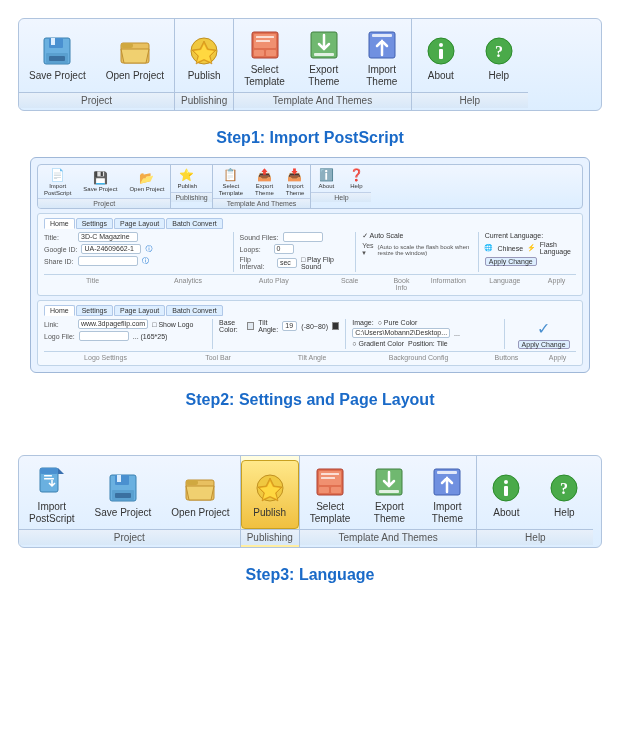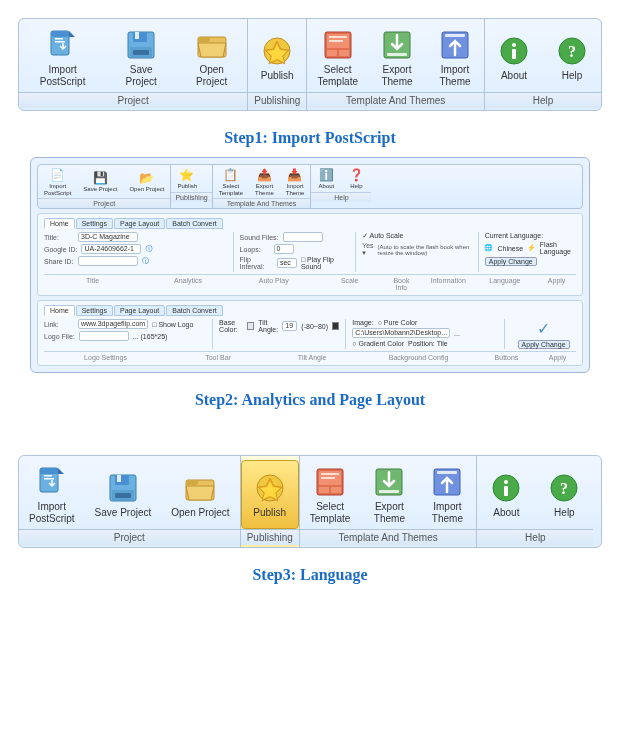--- a/index.html
+++ b/index.html
@@ -68,21 +68,20 @@
       height: 32px;
     }
 
     
     .step-heading {
       text-align: center;
       color: #1a6ac8;
       font-size: 16px;
       font-weight: bold;
       margin: 18px 0 8px 0;
-      font-family: Liberation Serif, serif;
     }
 
     
     .screenshot-area {
       margin: 10px 30px;
       background: #e8f2ff;
       border: 1px solid #a0b8d8;
       border-radius: 6px;
       padding: 6px;
       min-height: 130px;
@@ -195,32 +194,20 @@
   </style>
 </head>
 <body>
 
 <div class="toolbar">
 
   <div class="toolbar-group">
     <div class="toolbar-buttons">
       <button class="toolbar-btn">
         <svg class="icon-svg" viewBox="0 0 32 32">
-          <rect x="4" y="2" width="18" height="24" rx="2" fill="#6ab0e0" stroke="#3a80b0" stroke-width="1"></rect>
-          <rect x="4" y="2" width="18" height="6" rx="2" fill="#4a90d0"></rect>
-          <polygon points="22,2 28,8 22,8" fill="#3a70b0"></polygon>
-          <path d="M16 20 L16 14 M13 17 L16 20 L19 17" stroke="#fff" stroke-width="1.5" fill="none"></path>
-          <rect x="8" y="9" width="8" height="1.5" rx="0.5" fill="#fff"></rect>
-          <rect x="8" y="12" width="10" height="1.5" rx="0.5" fill="#fff"></rect>
-        </svg>
-        <span class="btn-label">Import
-PostScript</span>
-      </button>
-      <button class="toolbar-btn">
-        <svg class="icon-svg" viewBox="0 0 32 32">
           <rect x="3" y="3" width="26" height="26" rx="2" fill="#6ab0e0" stroke="#3a80b0" stroke-width="1"></rect>
           <rect x="8" y="3" width="14" height="10" rx="1" fill="#4a90d0"></rect>
           <rect x="10" y="3" width="4" height="7" fill="#ddeeff"></rect>
           <rect x="5" y="18" width="22" height="10" rx="1" fill="#5aa0d0"></rect>
           <rect x="8" y="21" width="16" height="5" rx="1" fill="#3a70a0"></rect>
         </svg>
         <span class="btn-label">Save Project</span>
       </button>
       <button class="toolbar-btn">
         <svg class="icon-svg" viewBox="0 0 32 32">
@@ -500,21 +487,21 @@
       <span style="flex:1; text-align:center;">Logo Settings</span>
       <span style="flex:0.7; text-align:center;">Tool Bar</span>
       <span style="flex:0.7; text-align:center;">Tilt Angle</span>
       <span style="flex:0.9; text-align:center;">Background Config</span>
       <span style="flex:0.4; text-align:center;">Buttons</span>
       <span style="flex:0.3; text-align:center;">Apply</span>
     </div>
   </div>
 </div>
 
-<div class="step-heading">Step2: Analytics and Page Layout</div>
+<div class="step-heading">Step2: Settings and Page Layout</div>
 
 <div class="spacer"></div>
 
 <div class="toolbar">
 
   <div class="toolbar-group">
     <div class="toolbar-buttons">
       <button class="toolbar-btn">
         <svg class="icon-svg" viewBox="0 0 32 32">
           <rect x="4" y="2" width="18" height="24" rx="2" fill="#6ab0e0" stroke="#3a80b0" stroke-width="1"></rect>

